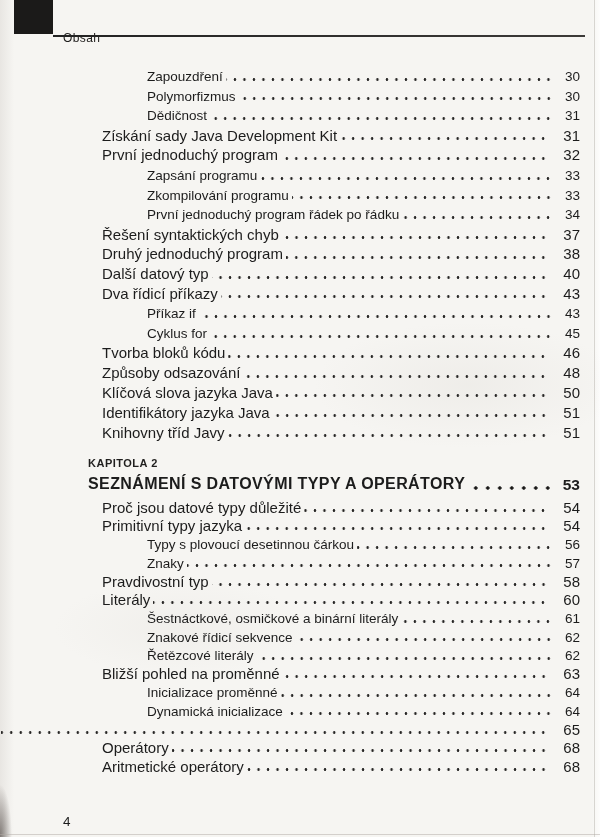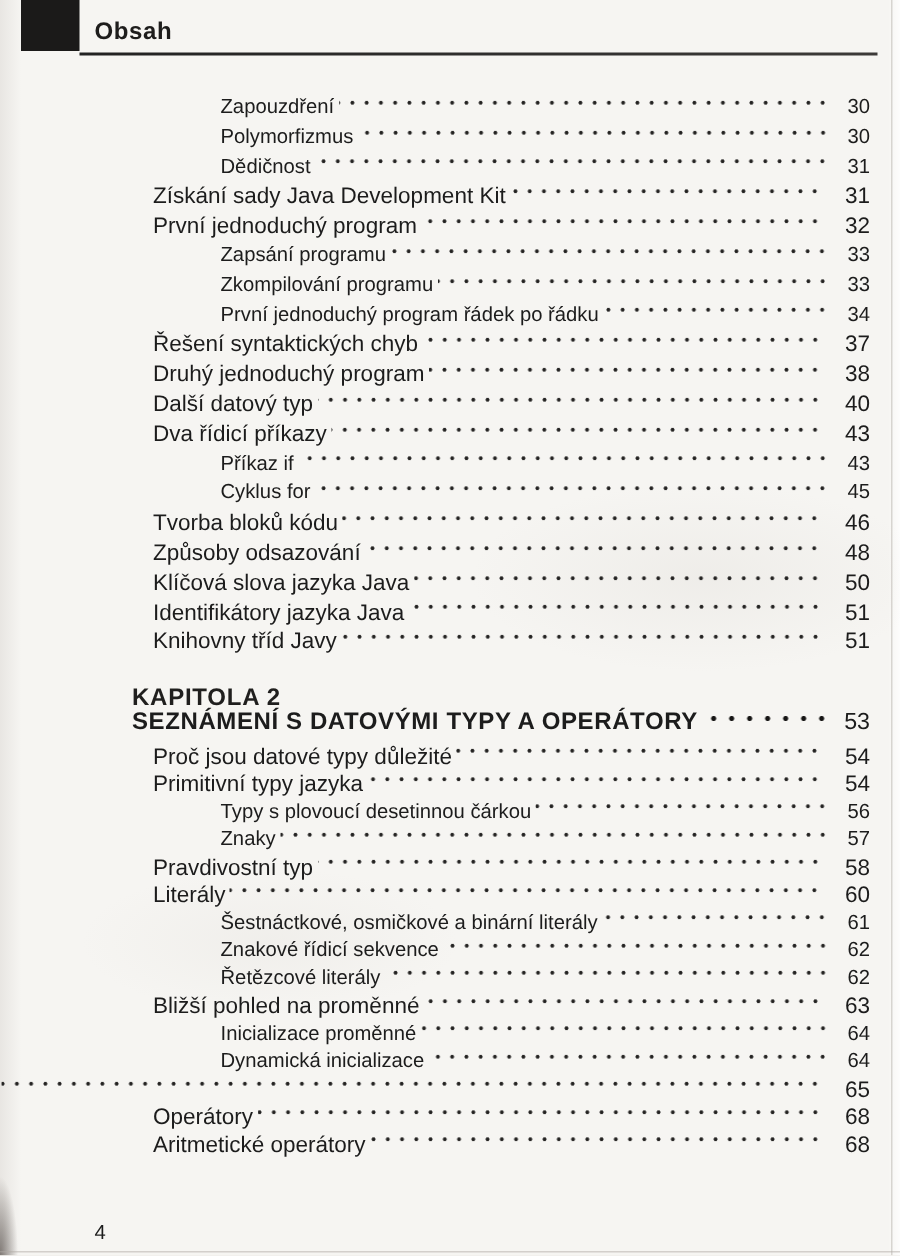--- a/index.html
+++ b/index.html
@@ -34,32 +34,32 @@
     position:absolute;left:0;right:0;bottom:2px;height:1px;
     background:rgba(175,170,163,0.5);
   }
 
   
   .chapter-tab{
     position:absolute;left:14px;top:0;width:39px;height:34px;
     background:#1b1a19;
   }
   .running-head{
-    position:absolute;left:63px;top:13px;
-    font-size:16px;letter-spacing:.4px;color:#1e1d1c;font-weight:bold;
+    position:absolute;left:63px;top:31px;
+    font-size:12px;letter-spacing:.4px;color:#1e1d1c;
   }
   .header-rule{
     position:absolute;left:53px;top:35px;width:532px;height:2px;
     background:linear-gradient(to right,#222,#3c3a38);
   }
 
   
   .toc{position:absolute;left:0;top:64px;right:0;}
   .row{
-    display:flex;align-items:flex-start;
+    display:flex;align-items:flex-end;
     padding-right:20px;
   }
   .lbl{white-space:nowrap;line-height:1.04;padding-right:2px;}
   .dots{
     flex:1;min-width:10px;height:9px;margin-left:1px;
     background-image:radial-gradient(circle, #242322 1.05px, rgba(0,0,0,0) 1.55px);
     background-size:9.5px 5px;
     background-repeat:repeat-x;
     background-position:right 1px bottom 2.2px;
   }
@@ -69,33 +69,33 @@
   .s2 .row{height:18.5px;}
 
   .lvl1 .lbl{margin-left:102px;font-size:15px;}
   .lvl1 .pg{font-size:15px;padding-left:5px;}
   .lvl2 .lbl{margin-left:147px;font-size:13.5px;}
   .lvl2 .pg{font-size:13.5px;padding-left:0;}
 
   .s2{margin-top:17px;}
   .chapter-label{
     margin-left:88px;height:17px;
-    font-size:16px;font-weight:bold;letter-spacing:.5px;color:#201f1e;
+    font-size:11px;font-weight:bold;letter-spacing:.5px;color:#201f1e;
   }
   .chapter-row{height:24px;margin-bottom:4px;}
   .chapter-row .lbl{
     margin-left:88px;font-size:16px;font-weight:bold;letter-spacing:.4px;
   }
   .chapter-row .dots{
     background-image:radial-gradient(circle, #161514 1.45px, rgba(0,0,0,0) 1.95px);
     background-size:12px 6px;
     background-position:right 0px bottom 1.8px;
     height:10px;
   }
-  .chapter-row .pg{font-size:15.5px;font-weight:normal;padding-left:0;}
+  .chapter-row .pg{font-size:15.5px;font-weight:bold;padding-left:0;}
 
   
   .page-footer{
     position:absolute;left:63px;top:814px;
     font-size:13.5px;color:#1c1c1c;
   }
 </style>
 </head>
 <body>
 

